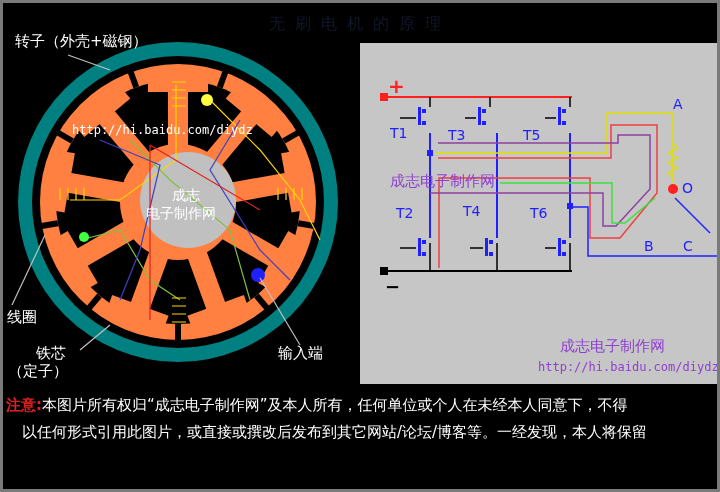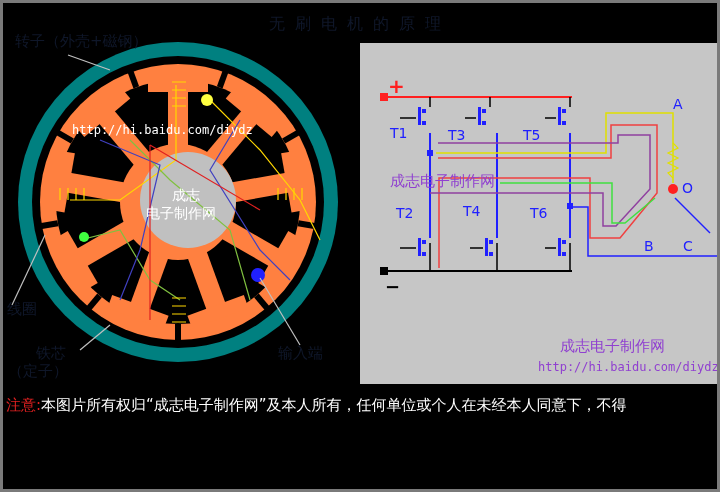--- a/index.html
+++ b/index.html
@@ -1,23 +1,23 @@
 <!DOCTYPE html>
 <html><head>
 <meta charset="utf-8">
 <style>
   html,body{margin:0;padding:0;}
   body{width:720px;height:492px;background:#7a7a7a;position:relative;overflow:hidden;font-family:"DejaVu Sans",sans-serif;}
   .frame{position:absolute;left:3px;top:3px;width:714px;height:486px;background:#000;}
   .title{position:absolute;left:250px;top:14px;color:#0f172a;font-size:16px;letter-spacing:10px;white-space:nowrap;margin-left:19px;}
-  .label{position:absolute;color:#0f172a;font-size:15px;white-space:nowrap;}
+  .label{position:absolute;color:#ffffff;font-size:15px;white-space:nowrap;}
   .panel{position:absolute;left:360px;top:43px;width:357px;height:341px;background:#c6c6c6;
     background-image:radial-gradient(#b4b4b4 0.6px,transparent 0.7px);background-size:2px 2px;}
   .notice{position:absolute;left:6px;top:392px;width:708px;color:#fff;font-size:15px;line-height:27px;}
-  .notice .warn{color:#e02020;}
+  .notice .warn{color:#e02020;font-weight:bold;}
   .notice .l2,.notice .l3{padding-left:16px;display:block;}
   svg text{font-family:"DejaVu Sans",sans-serif;}
   .mono{font-family:"DejaVu Sans Mono",monospace;}
 </style>
 </head>
 <body>
 
 <div class="frame"></div>
 
 <div class="title">无刷电机的原理</div>
@@ -84,21 +84,21 @@
     <line x1="45" y1="235" x2="12" y2="305"></line>
     <line x1="110" y1="325" x2="80" y2="350"></line>
     <line x1="260" y1="278" x2="300" y2="345"></line>
   </g>
   <text class="mono" x="72" y="134" fill="#fff" font-size="12">http://hi.baidu.com/diydz</text>
   <text x="172" y="200" fill="#fff" font-size="14">成志</text>
   <text x="146" y="218" fill="#fff" font-size="14">电子制作网</text>
 </svg>
 
 <div class="label" style="left:15px;top:32px">转子（外壳+磁钢）</div>
-<div class="label" style="left:7px;top:300px">线圈</div>
+<div class="label" style="left:7px;top:308px">线圈</div>
 <div class="label" style="left:36px;top:344px">铁芯</div>
 <div class="label" style="left:8px;top:362px">（定子）</div>
 <div class="label" style="left:278px;top:344px">输入端</div>
 
 <div class="panel">
   <svg width="357" height="341" viewBox="0 0 357 341" style="position:absolute;left:0;top:0">
 
     <line x1="24" y1="54" x2="212" y2="54" stroke="#ff2020" stroke-width="2"></line>
     <rect x="20" y="50" width="8" height="8" fill="#ff2020"></rect>
     <text x="28" y="50" fill="#ff2020" font-size="20" font-weight="bold">+</text>
@@ -171,13 +171,14 @@
     <polyline points="313,100 318,105 308,110 318,115 308,120 318,125 308,130 313,135" fill="none" stroke="#e0e000" stroke-width="1.2"></polyline>
     <circle cx="313" cy="146" r="5" fill="#ff2020"></circle>
     <text x="30" y="143" fill="#9040d0" font-size="15">成志电子制作网</text>
     <text x="200" y="308" fill="#9040d0" font-size="15">成志电子制作网</text>
     <text class="mono" x="178" y="328" fill="#9040d0" font-size="12">http://hi.baidu.com/diydz</text>
   </svg>
 </div>
 
 <div class="notice">
   <span class="warn">注意:</span><span>本图片所有权归“成志电子制作网”及本人所有，任何单位或个人在未经本人同意下，不得</span>
+  <span class="l2">以任何形式引用此图片，或直接或撰改后发布到其它网站/论坛/博客等。一经发现，本人将保留</span>
 </div>
 
 </body></html>

